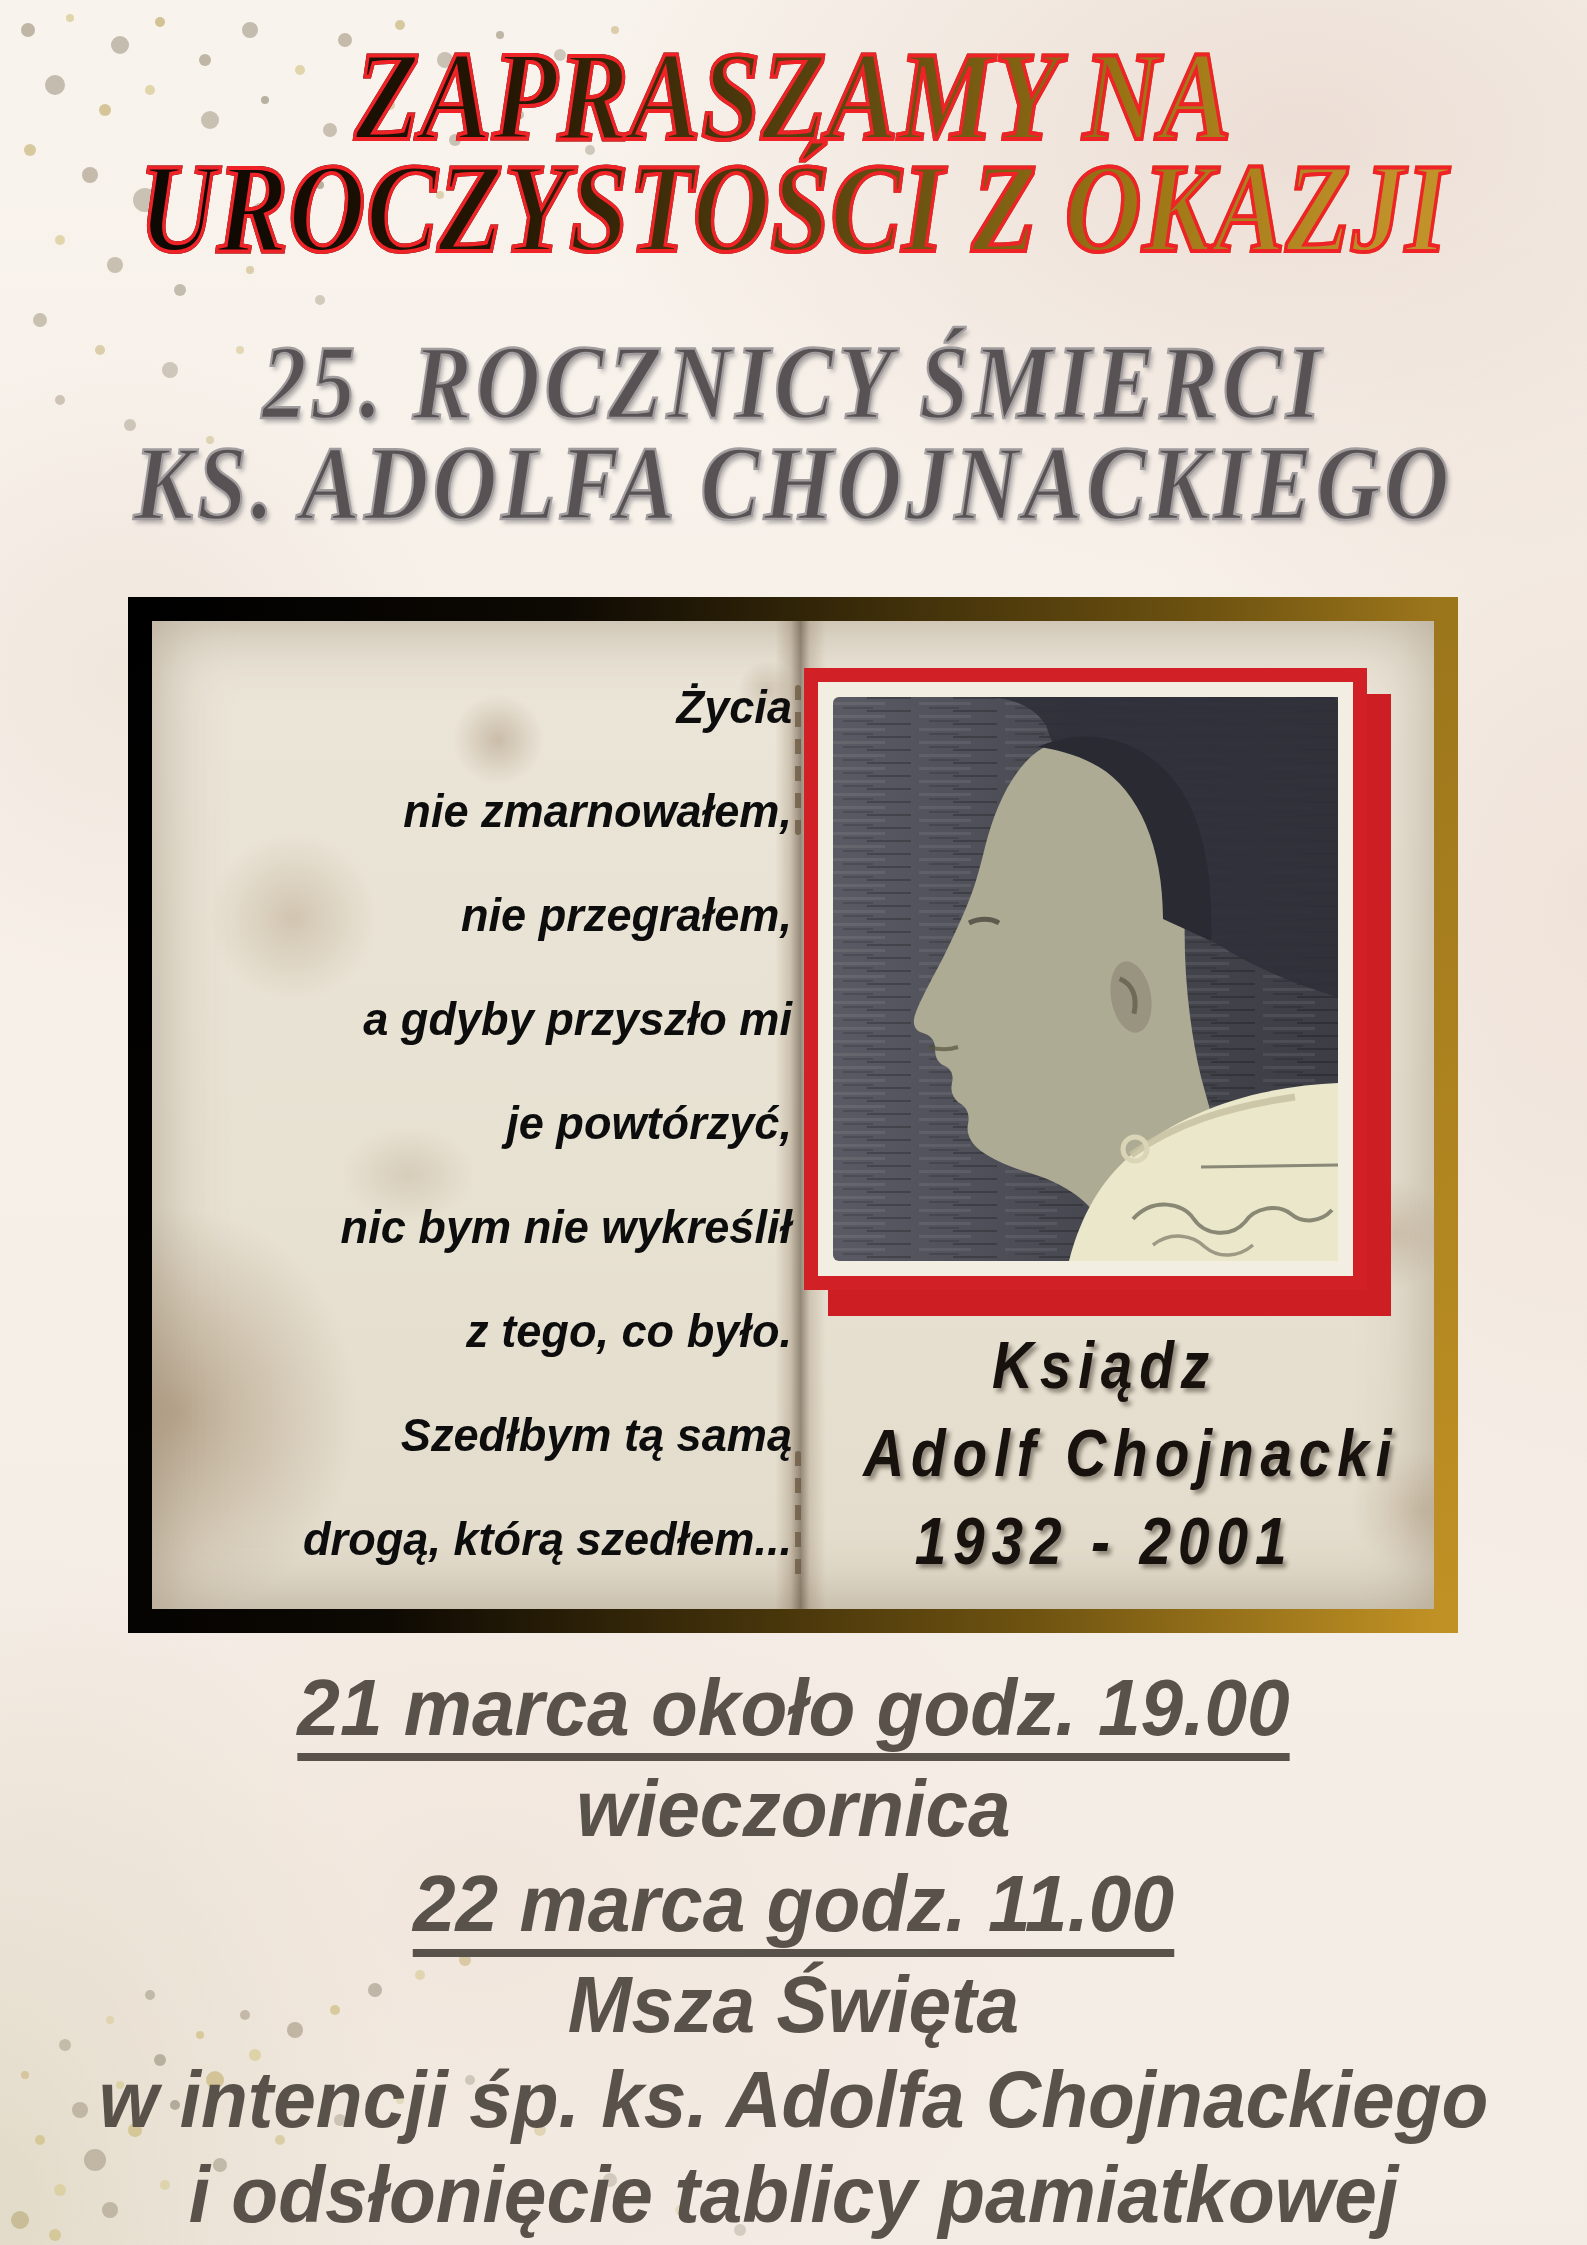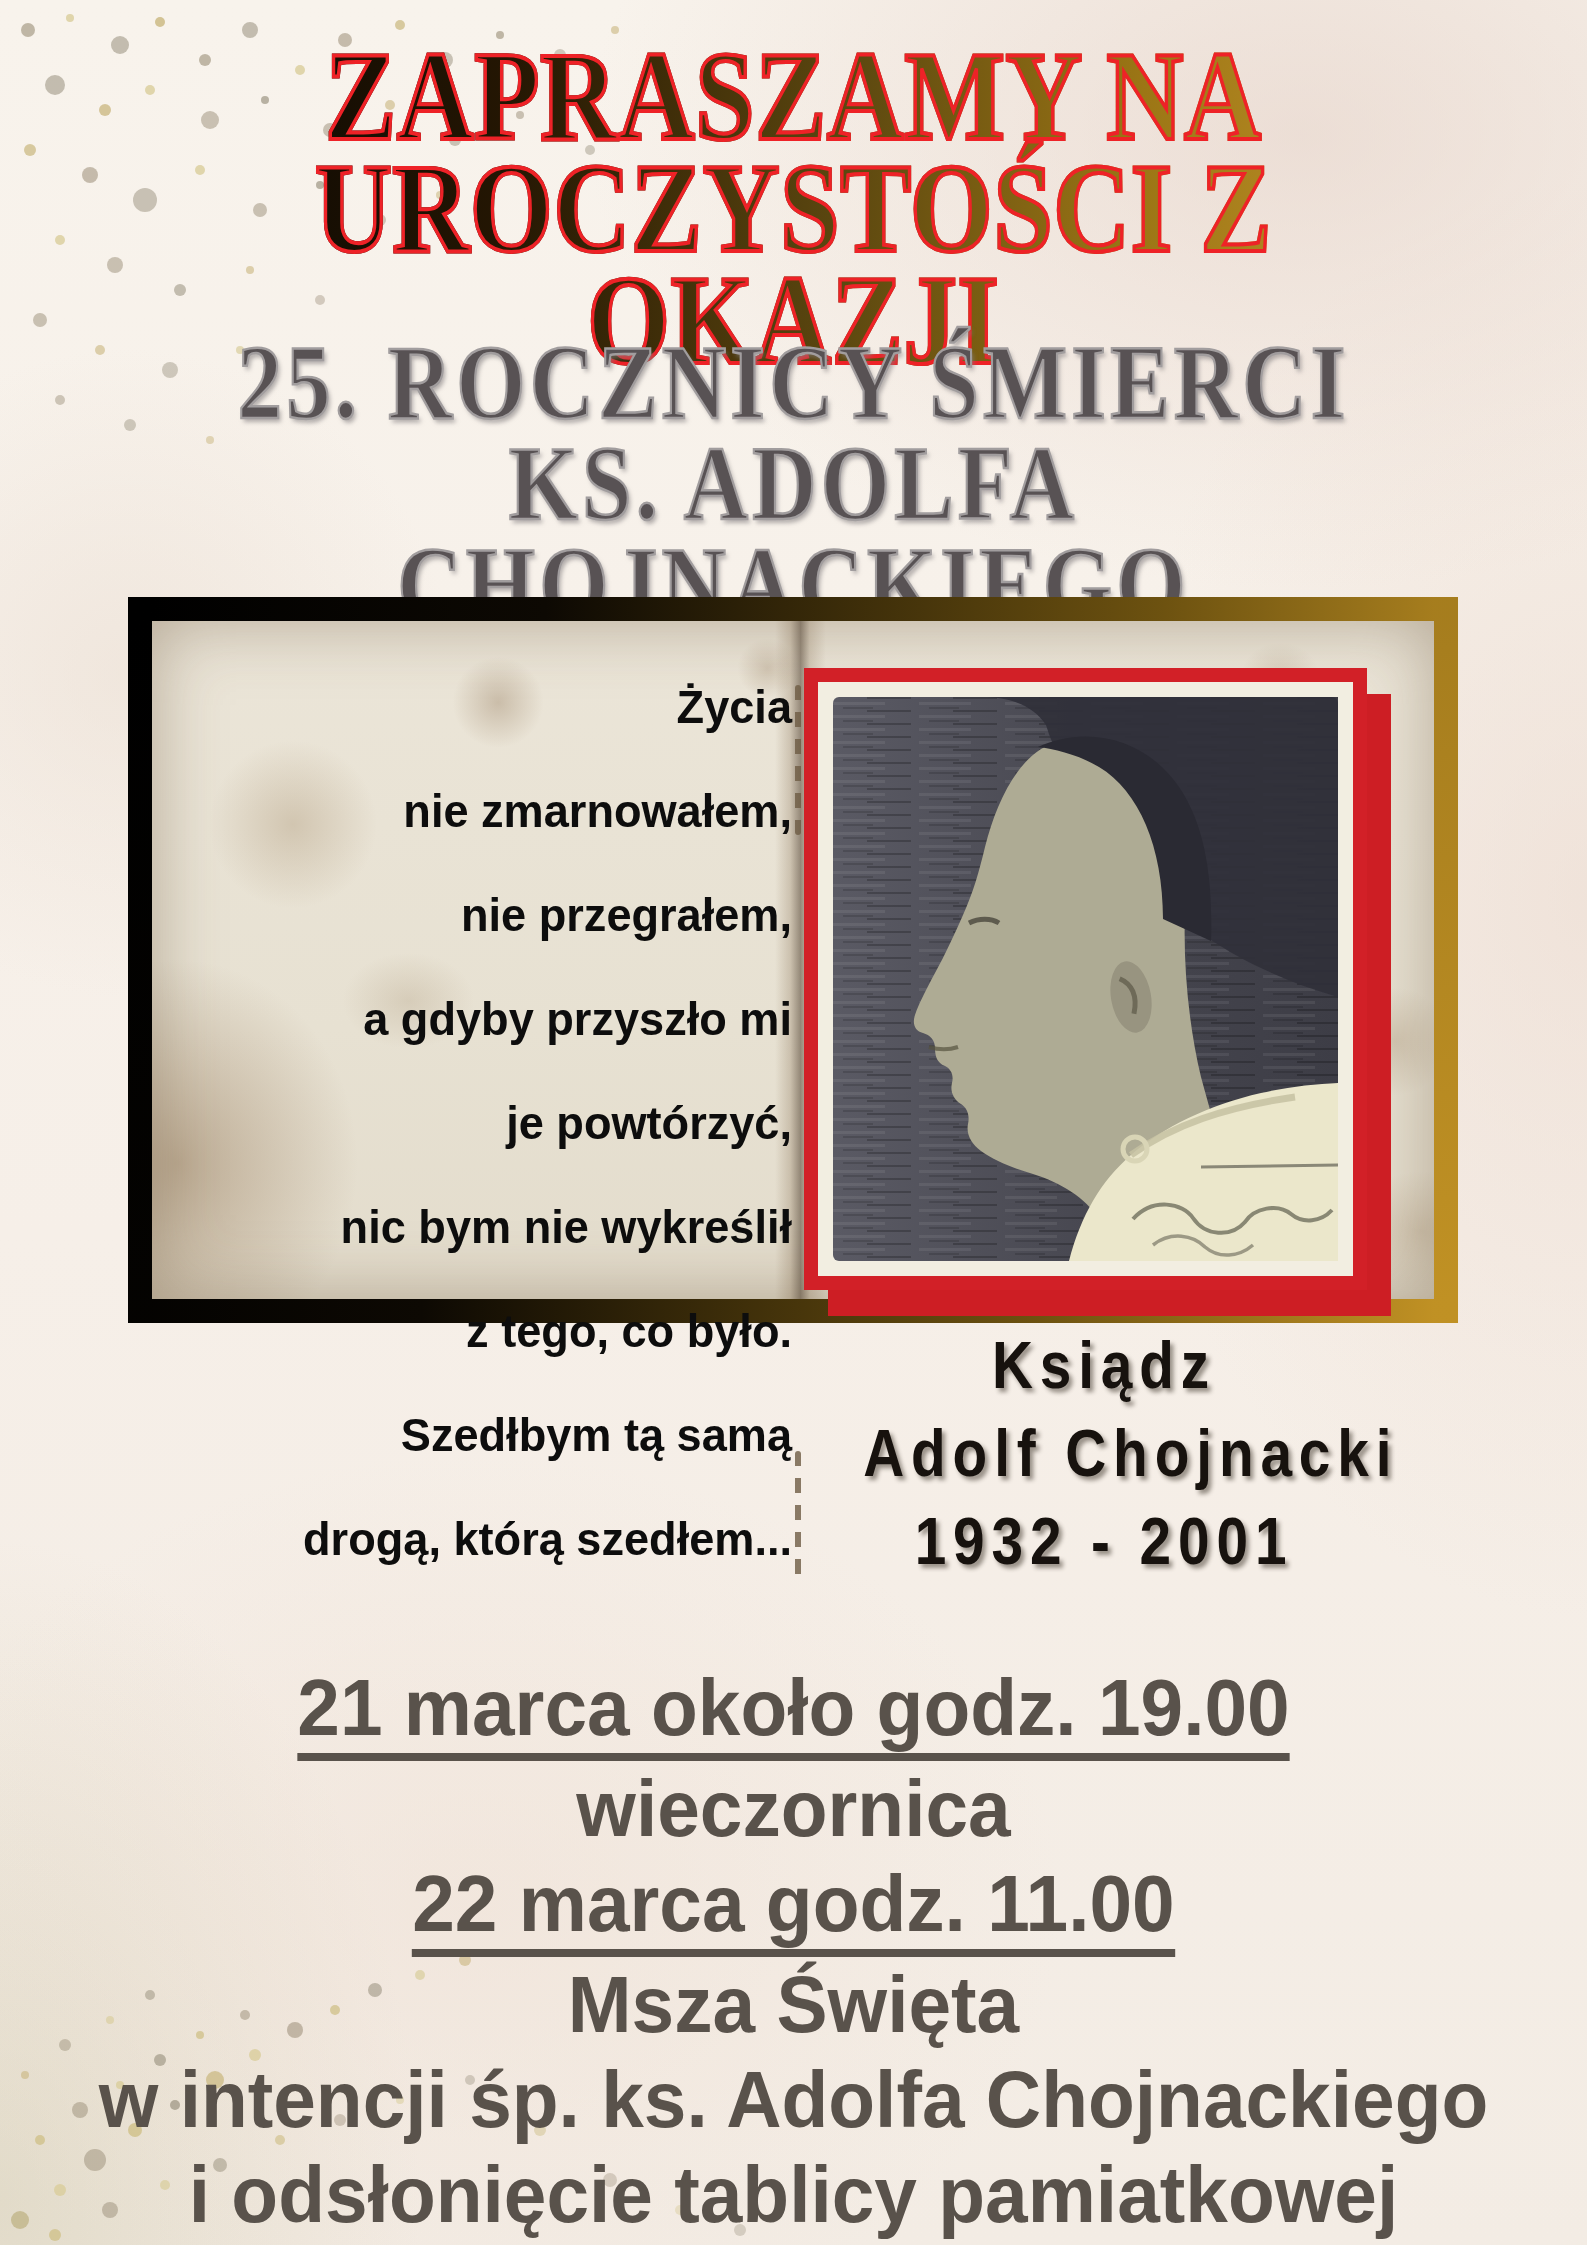--- a/index.html
+++ b/index.html
@@ -6,20 +6,21 @@
   .poster{
     position:relative;width:1587px;height:2245px;overflow:hidden;
     font-family:"Liberation Sans",sans-serif;
     background:
       radial-gradient(1100px 700px at 82% 6%, rgba(226,205,195,.55), transparent 65%),
       radial-gradient(800px 1200px at 100% 40%, rgba(234,216,205,.55), transparent 60%),
       radial-gradient(900px 700px at 30% 85%, rgba(238,222,210,.45), transparent 65%),
       radial-gradient(700px 1100px at 0% 98%, rgba(205,198,168,.45), transparent 60%),
       radial-gradient(500px 500px at 8% 30%, rgba(233,220,208,.5), transparent 65%),
       linear-gradient(180deg,#f8f3ec,#f6efe8 55%,#f3ece4);
+    font-style: italic;
   }
   
   .title{
     position:absolute;left:0;top:40px;width:100%;text-align:center;
     font-family:"Liberation Serif",serif;font-weight:700;
     font-size:128px;line-height:112px;letter-spacing:1px;
     transform:scaleX(.83);transform-origin:50% 0;
     color:#2a1c06;-webkit-text-stroke:4px #ee2227;
   }
   @supports ((-webkit-background-clip:text)){
@@ -31,21 +32,21 @@
   .subtitle{
     position:absolute;left:0;top:332px;width:100%;text-align:center;
     font-family:"Liberation Serif",serif;font-weight:700;
     font-size:106px;line-height:101px;letter-spacing:5px;
     transform:scaleX(.84);transform-origin:50% 0;
     color:#585254;-webkit-text-stroke:2.5px #a19d9e;
     text-shadow:3px 4px 5px rgba(130,125,126,.6);
   }
   
   .book{
-    position:absolute;left:128px;top:597px;width:1330px;height:726px;box-sizing:border-box;
+    position:absolute;left:128px;top:597px;width:1330px;height:1036px;box-sizing:border-box;
     border:24px solid #7a5c12;
     border-image:linear-gradient(100deg,#000 0%,#0d0903 28%,#6d5210 72%,#c09124 100%) 1;
   }
   .book-inner{
     position:absolute;inset:0;
     background:
       radial-gradient(300px 340px at 2% 80%, rgba(148,120,88,.5), transparent 60%),
       radial-gradient(140px 140px at 11% 30%, rgba(160,135,100,.32), transparent 60%),
       radial-gradient(70px 70px at 27% 12%, rgba(150,125,95,.38), transparent 65%),
       radial-gradient(46px 46px at 48% 7%, rgba(150,125,95,.3), transparent 65%),

